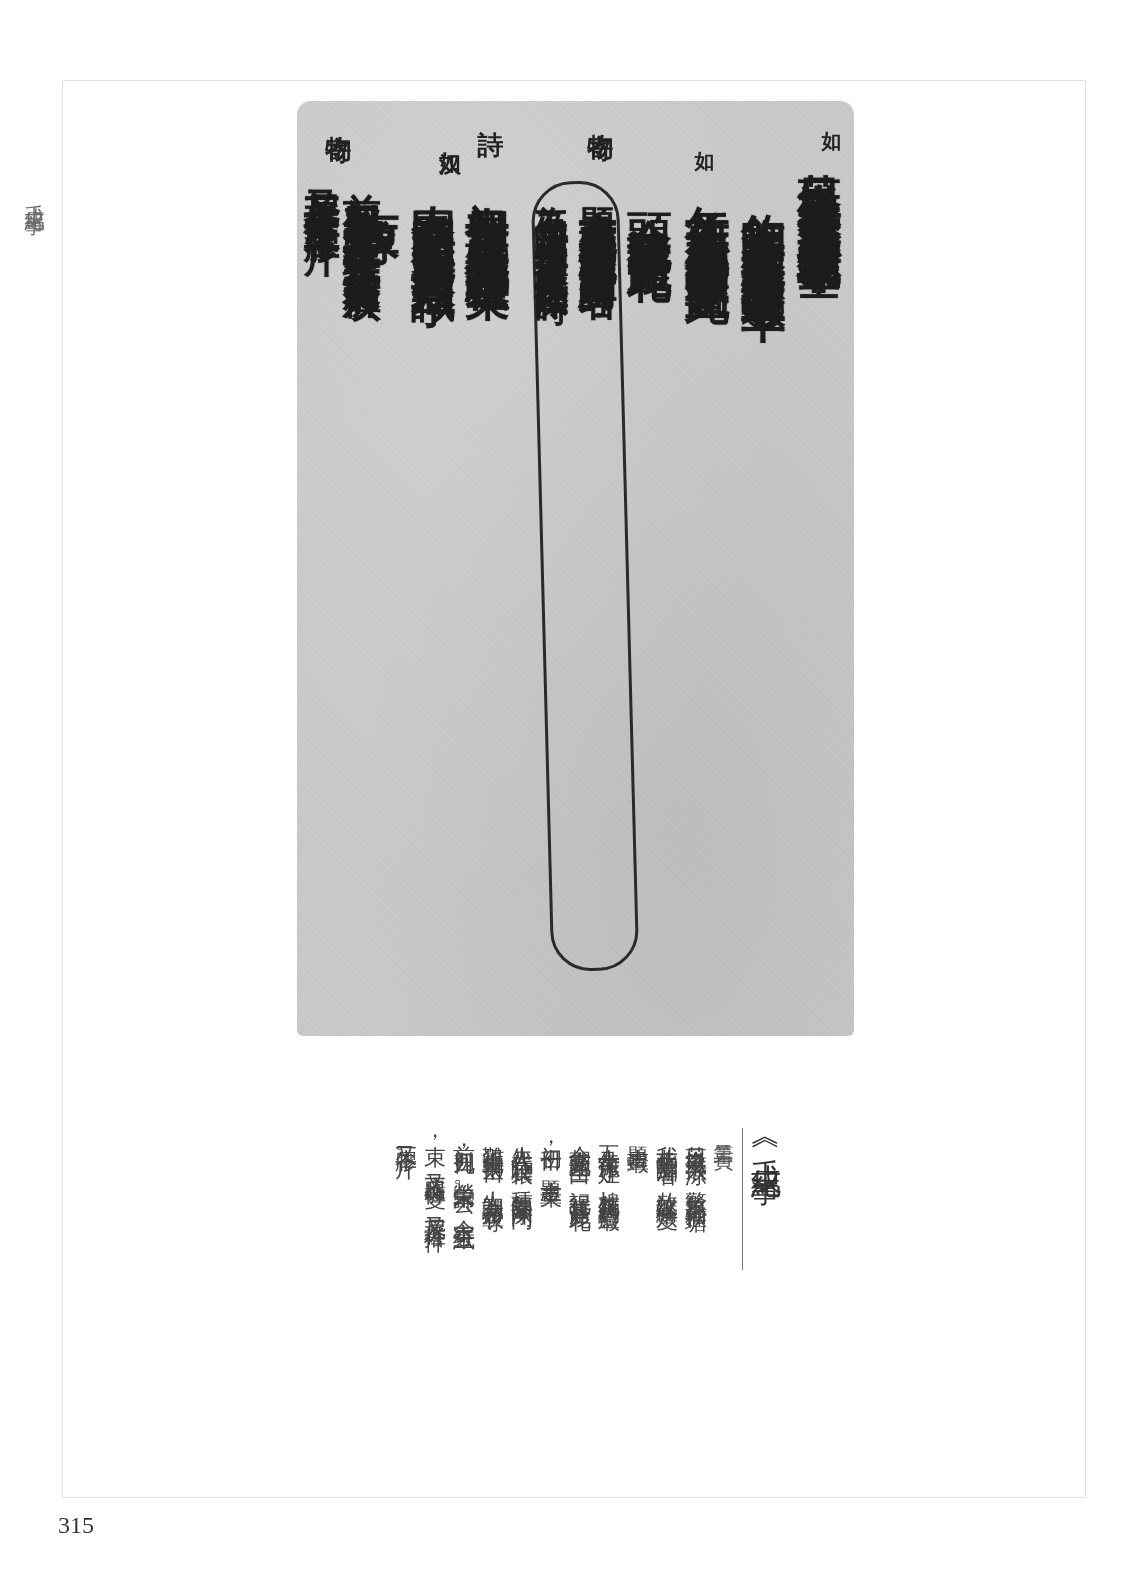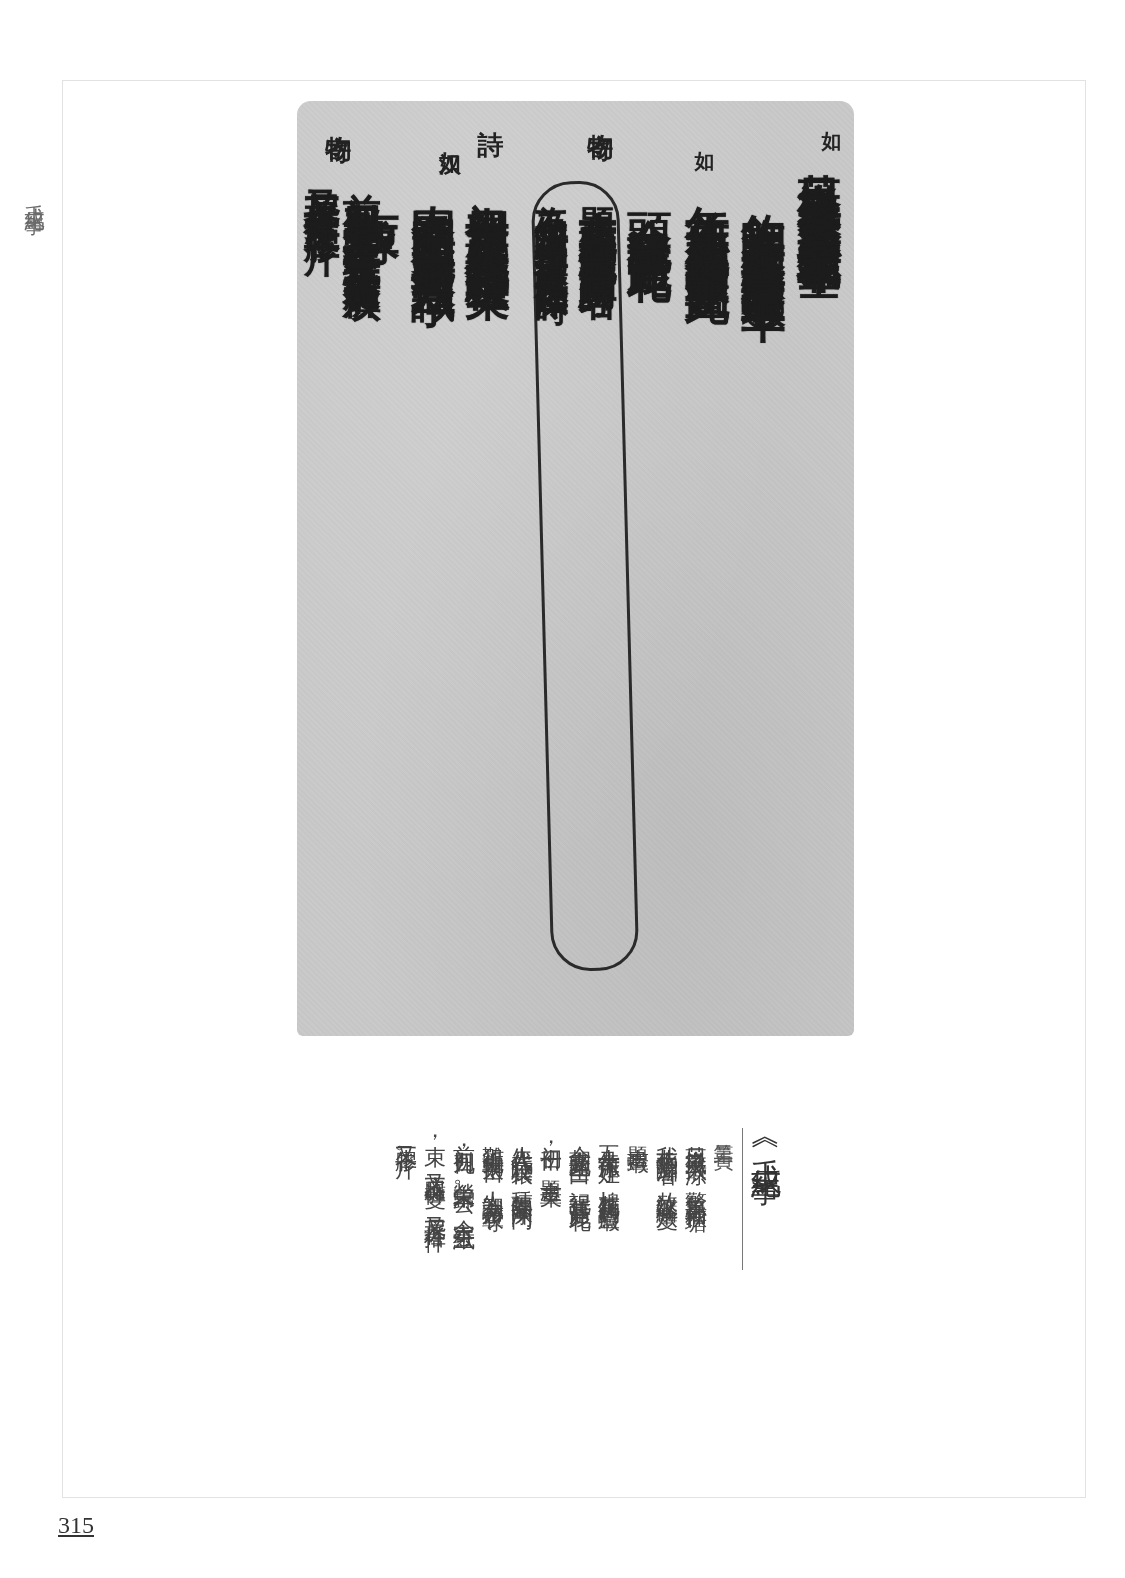--- a/index.html
+++ b/index.html
@@ -35,21 +35,20 @@
       color: #6a6a6a;
       line-height: 26px;
     }
     .page-number {
       position: absolute;
       left: 58px;
       top: 1512px;
       font-family: "Liberation Serif", serif;
       font-size: 24px;
       color: #333;
-      text-decoration: underline;
     }
     
     .manuscript {
       position: absolute;
       left: 297px;
       top: 101px;
       width: 557px;
       height: 935px;
       background: #c9c9c9;
       background-image:

